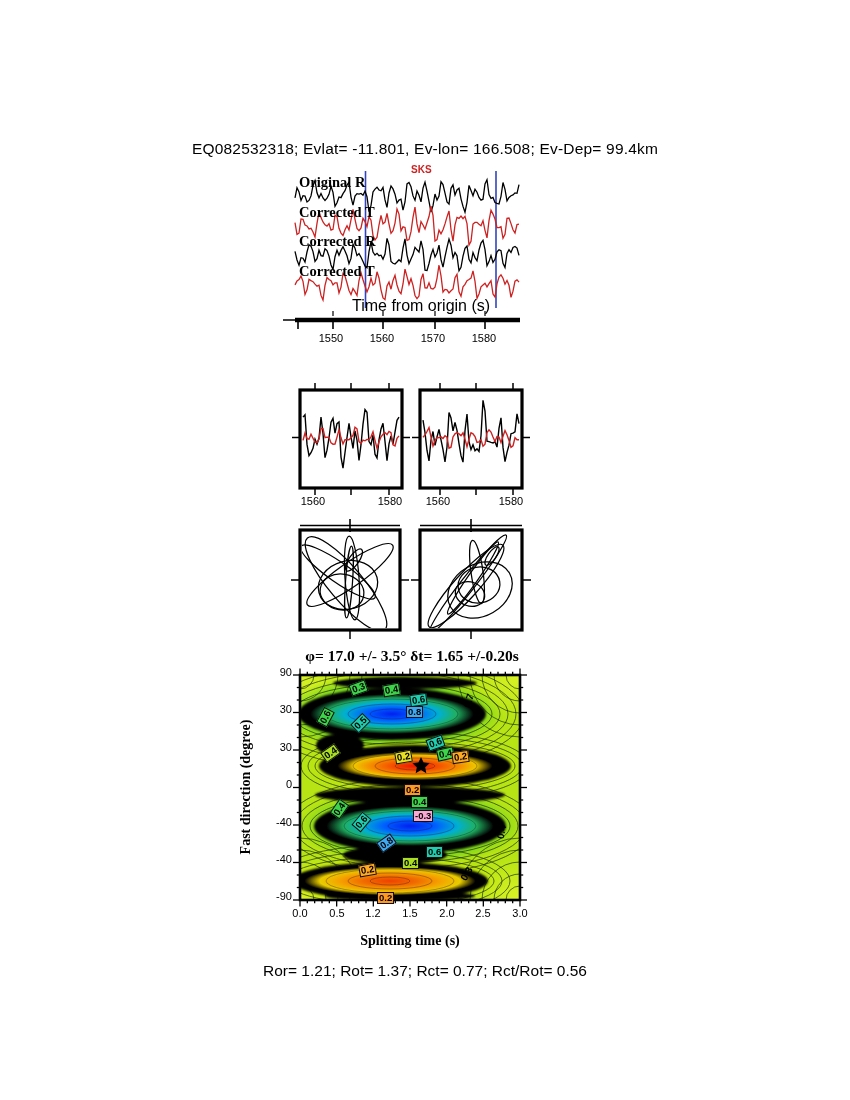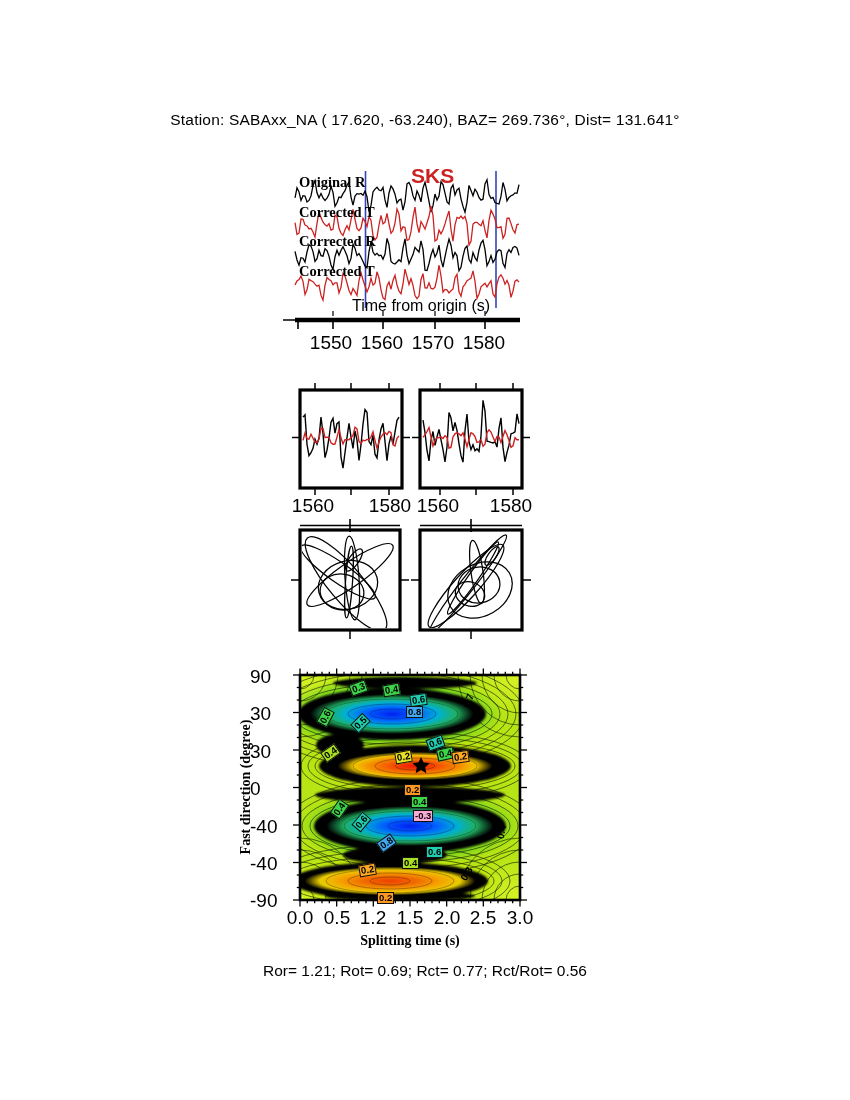--- a/index.html
+++ b/index.html
@@ -3,24 +3,24 @@
 <meta charset="utf-8">
 <style>
   html,body{margin:0;padding:0;background:#fff}
   #page{position:relative;width:850px;height:1100px;background:#ffffff;overflow:hidden;
         font-family:"Liberation Sans",sans-serif;color:#000}
   .abs{position:absolute}
   .ctr{text-align:center}
   .sans15{font-size:15.5px;letter-spacing:0.2px}
   .serifb{font-family:"Liberation Serif",serif;font-weight:bold}
   .tracelab{font-size:14.5px}
-  .tick{font-size:19px}
-  .sks{font-size:21px;font-weight:bold;color:#cc2222}
+  .tick{font-size:11px}
+  .sks{font-size:10px;font-weight:bold;color:#cc2222}
   .timelab{font-size:16px}
-  .ytick{width:42px;}
+  .ytick{width:42px;text-align:right}
   .xtick{width:44px;text-align:center}
   .rot90{transform:translate(-50%,-50%) rotate(-90deg);white-space:nowrap}
   
   #clabels{position:absolute;left:300px;top:675px;width:220px;height:225px;overflow:visible}
   .cl{position:absolute;font:bold 9.5px "Liberation Sans",sans-serif;line-height:10px;
       padding:0 1px;border:1px solid #101010;color:#000;white-space:nowrap;transform-origin:center}
   .nobox{border:none;background:transparent!important;font-size:10px}
   .cl0{left:50px;top:7px;transform:rotate(-20deg);background:#3dd44a}
   .cl1{left:83px;top:9px;transform:rotate(-10deg);background:#3dd44a}
   .cl2{left:110px;top:19px;transform:rotate(-8deg);background:#1fceae}
@@ -44,21 +44,21 @@
   .cl20{left:59px;top:189px;transform:rotate(-10deg);background:#ffa822}
   .cl21{left:159px;top:194px;transform:rotate(-60deg)}
   .cl22{left:194px;top:152px;transform:rotate(-78deg)}
   .cl23{left:77px;top:217px;background:#ff9822}
 </style>
 </head>
 <body>
 
 <div id="page">
 
-  <div class="abs ctr sans15" style="left:0;top:111px;width:850px">Station: SABAxx_NA (  17.620,  -63.240), BAZ=  269.736°, Dist=  131.641°</div>
+  <div class="abs ctr sans15" style="left:0;top:140px;width:850px">EQ082532318; Evlat= -11.801, Ev-lon= 166.508; Ev-Dep= 99.4km</div>
 
   <svg class="abs" style="left:275px;top:158px" width="260" height="205" viewBox="275 158 260 205">
     <line x1="365.5" y1="171" x2="365.5" y2="308" stroke="#3344bb" stroke-width="1.6"></line>
     <line x1="496" y1="171" x2="496" y2="308" stroke="#3344bb" stroke-width="1.6"></line>
     <path fill="none" stroke="#000000" stroke-width="1.3" d="M295 197.9 L297 187.8 L299 191.9 L301 200.4 L303 195.7 L305 196.1 L307 202.0 L309 200.4 L311 195.9 L313 185.7 L315 180.6 L317 192.8 L319 197.8 L321 193.5 L323 197.9 L325 200.4 L327 198.1 L329 194.3 L331 186.3 L333 192.4 L335 206.3 L337 202.7 L339 197.0 L341 197.6 L343 193.6 L345 190.7 L347 185.1 L349 182.2 L351 197.1 L353 205.1 L355 196.1 L357 193.7 L359 194.1 L361 193.4 L363 195.2 L365 191.1 L367 196.7 L369 211.7 L371 205.6 L373 192.0 L375 189.1 L377 187.2 L379 190.0 L381 190.8 L383 187.4 L385 199.9 L387 207.3 L389 193.0 L391 186.0 L393 188.9 L395 194.2 L397 203.0 L399 200.1 L401 199.1 L403 210.2 L405 202.0 L407 183.9 L409 182.4 L411 186.8 L413 195.9 L415 200.2 L417 191.0 L419 195.2 L421 201.9 L423 188.1 L425 182.2 L427 191.1 L429 201.3 L431 212.1 L433 205.7 L435 194.0 L437 200.1 L439 196.0 L441 181.8 L443 184.6 L445 193.2 L447 202.0 L449 204.1 L451 188.3 L453 184.9 L455 195.0 L457 189.9 L459 188.3 L461 198.8 L463 206.4 L465 212.2 L467 202.3 L469 185.4 L471 190.5 L473 195.8 L475 189.2 L477 192.2 L479 197.5 L481 200.2 L483 199.2 L485 184.0 L487 179.7 L489 194.6 L491 198.3 L493 197.4 L495 202.5 L497 203.3 L499 204.0 L501 196.3 L503 182.5 L505 189.3 L507 200.9 L509 197.5 L511 195.7 L513 194.9 L515 192.9 L517 193.3 L519 184.6 "></path>
     <path fill="none" stroke="#cc2222" stroke-width="1.3" d="M295 222.7 L297 234.4 L299 233.2 L301 218.9 L303 219.3 L305 225.0 L307 225.9 L309 228.9 L311 228.3 L313 232.0 L315 237.1 L317 223.4 L319 211.7 L321 217.6 L323 221.9 L325 224.8 L327 226.1 L329 223.7 L331 230.1 L333 229.3 L335 215.1 L337 216.7 L339 228.3 L341 233.1 L343 235.5 L345 229.7 L347 225.8 L349 230.0 L351 219.8 L353 209.3 L355 219.3 L357 228.4 L359 230.7 L361 227.9 L363 218.3 L365 221.6 L367 226.7 L369 216.8 L371 220.1 L373 235.6 L375 239.9 L377 237.3 L379 225.0 L381 215.3 L383 223.9 L385 222.1 L387 213.3 L389 224.1 L391 233.3 L393 230.7 L395 223.1 L397 209.0 L399 214.1 L401 230.8 L403 226.9 L405 227.5 L407 240.4 L409 239.6 L411 231.7 L413 217.3 L415 207.1 L417 223.9 L419 232.6 L421 221.6 L423 225.0 L425 229.1 L427 222.7 L429 216.5 L431 206.2 L433 215.4 L435 241.1 L437 239.6 L439 230.1 L441 233.9 L443 229.8 L445 223.9 L447 216.9 L449 211.0 L451 229.5 L453 241.2 L455 224.8 L457 217.4 L459 218.4 L461 216.1 L463 218.7 L465 216.4 L467 223.6 L469 245.0 L471 241.3 L473 224.0 L475 222.4 L477 222.3 L479 224.2 L481 225.7 L483 220.7 L485 230.3 L487 237.8 L489 220.7 L491 210.2 L493 214.1 L495 219.0 L497 227.6 L499 227.7 L501 226.8 L503 238.3 L505 234.4 L507 218.4 L509 218.0 L511 223.6 L513 229.8 L515 233.1 L517 224.5 L519 224.2 "></path>
     <path fill="none" stroke="#000000" stroke-width="1.3" d="M295 251.3 L297 260.0 L299 265.2 L301 257.7 L303 258.2 L305 262.1 L307 252.0 L309 244.7 L311 246.1 L313 251.6 L315 261.4 L317 258.7 L319 250.3 L321 255.6 L323 256.2 L325 248.8 L327 250.6 L329 256.1 L331 265.0 L333 269.4 L335 256.7 L337 250.3 L339 255.3 L341 250.4 L343 246.7 L345 250.9 L347 255.8 L349 263.6 L351 258.4 L353 244.1 L355 248.2 L357 255.6 L359 253.6 L361 257.3 L363 261.6 L365 266.0 L367 267.8 L369 251.7 L371 241.8 L373 252.1 L375 255.0 L377 253.3 L379 255.7 L381 255.2 L383 259.1 L385 254.1 L387 238.4 L389 245.0 L391 261.5 L393 263.3 L395 264.0 L397 262.0 L399 259.7 L401 261.6 L403 248.2 L405 238.9 L407 255.1 L409 263.7 L411 258.9 L413 254.6 L415 247.3 L417 249.8 L419 252.0 L421 240.9 L423 249.4 L425 270.1 L427 270.5 L429 263.5 L431 255.0 L433 249.4 L435 257.0 L437 253.0 L439 245.1 L441 259.7 L443 267.2 L445 256.7 L447 247.3 L449 239.1 L451 245.2 L453 257.7 L455 252.5 L457 255.8 L459 270.8 L461 267.3 L463 256.2 L465 248.3 L467 246.0 L469 259.3 L471 262.9 L473 252.6 L475 257.6 L477 260.8 L479 250.0 L481 243.1 L483 240.3 L485 249.6 L487 265.7 L489 261.6 L491 255.6 L493 262.4 L495 259.3 L497 251.9 L499 249.7 L501 250.7 L503 263.4 L505 267.6 L507 253.4 L509 249.8 L511 252.5 L513 247.4 L515 246.5 L517 248.1 L519 255.4 "></path>
     <path fill="none" stroke="#cc2222" stroke-width="1.3" d="M295 284.9 L297 280.9 L299 279.6 L301 276.1 L303 281.3 L305 294.5 L307 289.8 L309 279.4 L311 280.6 L313 281.7 L315 284.1 L317 286.1 L319 285.1 L321 295.4 L323 300.0 L325 285.3 L327 277.6 L329 279.5 L331 280.8 L333 284.9 L335 282.8 L337 282.9 L339 292.9 L341 287.1 L343 273.5 L345 276.1 L347 283.0 L349 290.5 L351 294.6 L353 288.6 L355 291.7 L357 295.5 L359 280.5 L361 272.7 L363 279.7 L365 286.0 L367 291.9 L369 286.7 L371 278.3 L373 285.1 L375 283.1 L377 271.8 L379 278.0 L381 289.8 L383 297.9 L385 299.5 L387 286.0 L389 282.1 L391 289.2 L393 280.4 L395 275.2 L397 285.0 L399 291.2 L401 293.7 L403 284.0 L405 269.2 L407 276.7 L409 284.4 L411 278.7 L413 285.3 L415 295.5 L417 298.6 L419 296.1 L421 279.5 L423 273.6 L425 287.8 L427 288.0 L429 282.9 L431 288.4 L433 289.0 L435 287.1 L437 278.3 L439 265.0 L441 275.8 L443 292.1 L445 289.4 L447 289.8 L449 292.9 L451 290.8 L453 289.0 L455 277.8 L457 274.3 L459 291.8 L461 296.2 L463 286.8 L465 284.4 L467 280.7 L469 279.5 L471 278.1 L473 270.8 L475 281.3 L477 298.3 L479 294.0 L481 286.8 L483 285.0 L485 283.2 L487 286.9 L489 283.7 L491 280.7 L493 294.1 L495 297.1 L497 283.8 L499 277.1 L501 274.8 L503 278.2 L505 284.2 L507 280.5 L509 285.3 L511 297.3 L513 291.2 L515 281.1 L517 279.9 L519 282.1 "></path>
     <g stroke="#000">
       <line x1="283" y1="320" x2="295" y2="320" stroke-width="1.5"></line>
@@ -155,20 +155,21 @@
       <ellipse cx="466" cy="586" rx="55" ry="12" transform="rotate(-48 466 586)"></ellipse>
       <ellipse cx="473" cy="578" rx="44" ry="5" transform="rotate(-55 473 578)"></ellipse>
       <ellipse cx="480" cy="590" rx="34" ry="26" transform="rotate(-30 480 590)"></ellipse>
       <ellipse cx="479" cy="585" rx="21" ry="18" transform="rotate(-10 479 585)"></ellipse>
       <ellipse cx="470" cy="594" rx="15" ry="12" transform="rotate(20 470 594)"></ellipse>
       <ellipse cx="477" cy="572" rx="6" ry="32" transform="rotate(-8 477 572)"></ellipse>
       <ellipse cx="492" cy="556" rx="11" ry="4" transform="rotate(-55 492 556)"></ellipse>
     </g>
   </svg>
 
+  <div class="abs ctr serifb" style="left:280px;top:647px;width:264px;font-size:15.5px">φ= 17.0 +/- 3.5° δt= 1.65 +/-0.20s</div>
   <div class="abs serifb rot90" style="left:246px;top:787px;font-size:14px">Fast direction (degree)</div>
 
   <svg class="abs" style="left:290px;top:665px" width="240" height="245" viewBox="-10 -10 240 245">
     <defs>
       <clipPath id="pc">
           <rect x="0" y="0" width="220" height="225"></rect>
         </clipPath>
       <filter id="bl" x="-20%" y="-20%" width="140%" height="140%">
           <feGaussianBlur stdDeviation="1.3"></feGaussianBlur>
         </filter>
@@ -433,14 +434,14 @@
   <div class="abs tick ytick" style="left:250px;top:890px">-90</div>
   <div class="abs tick xtick" style="left:278px;top:907px">0.0</div>
   <div class="abs tick xtick" style="left:315px;top:907px">0.5</div>
   <div class="abs tick xtick" style="left:351px;top:907px">1.2</div>
   <div class="abs tick xtick" style="left:388px;top:907px">1.5</div>
   <div class="abs tick xtick" style="left:425px;top:907px">2.0</div>
   <div class="abs tick xtick" style="left:461px;top:907px">2.5</div>
   <div class="abs tick xtick" style="left:498px;top:907px">3.0</div>
   <div class="abs ctr serifb" style="left:310px;top:933px;width:200px;font-size:14px">Splitting time (s)</div>
 
-  <div class="abs ctr" style="left:0;top:962px;width:850px;font-size:15.5px">Ror= 1.21; Rot= 0.69; Rct= 0.77; Rct/Rot= 0.56</div>
+  <div class="abs ctr" style="left:0;top:962px;width:850px;font-size:15.5px">Ror= 1.21; Rot= 1.37; Rct= 0.77; Rct/Rot= 0.56</div>
 </div>
 
 </body></html>

